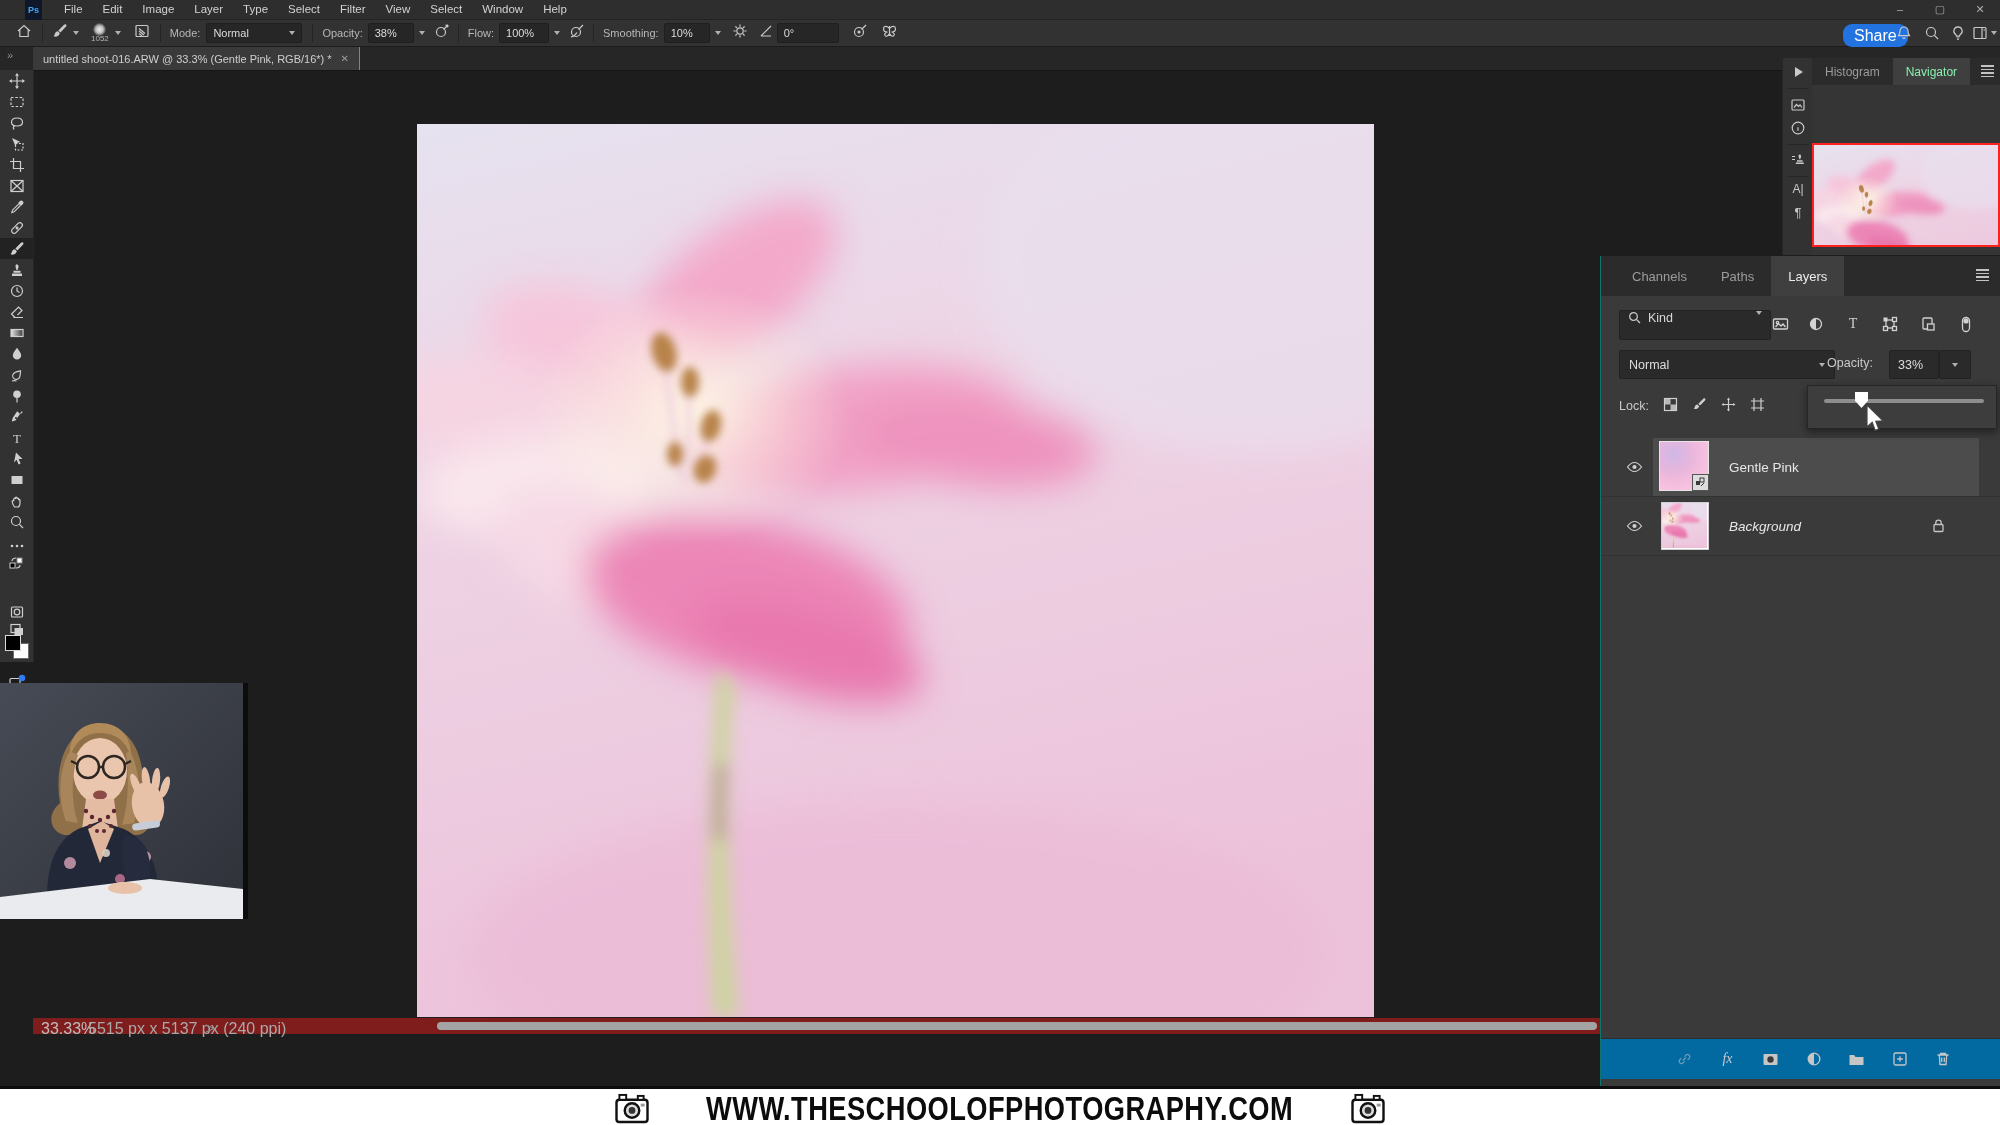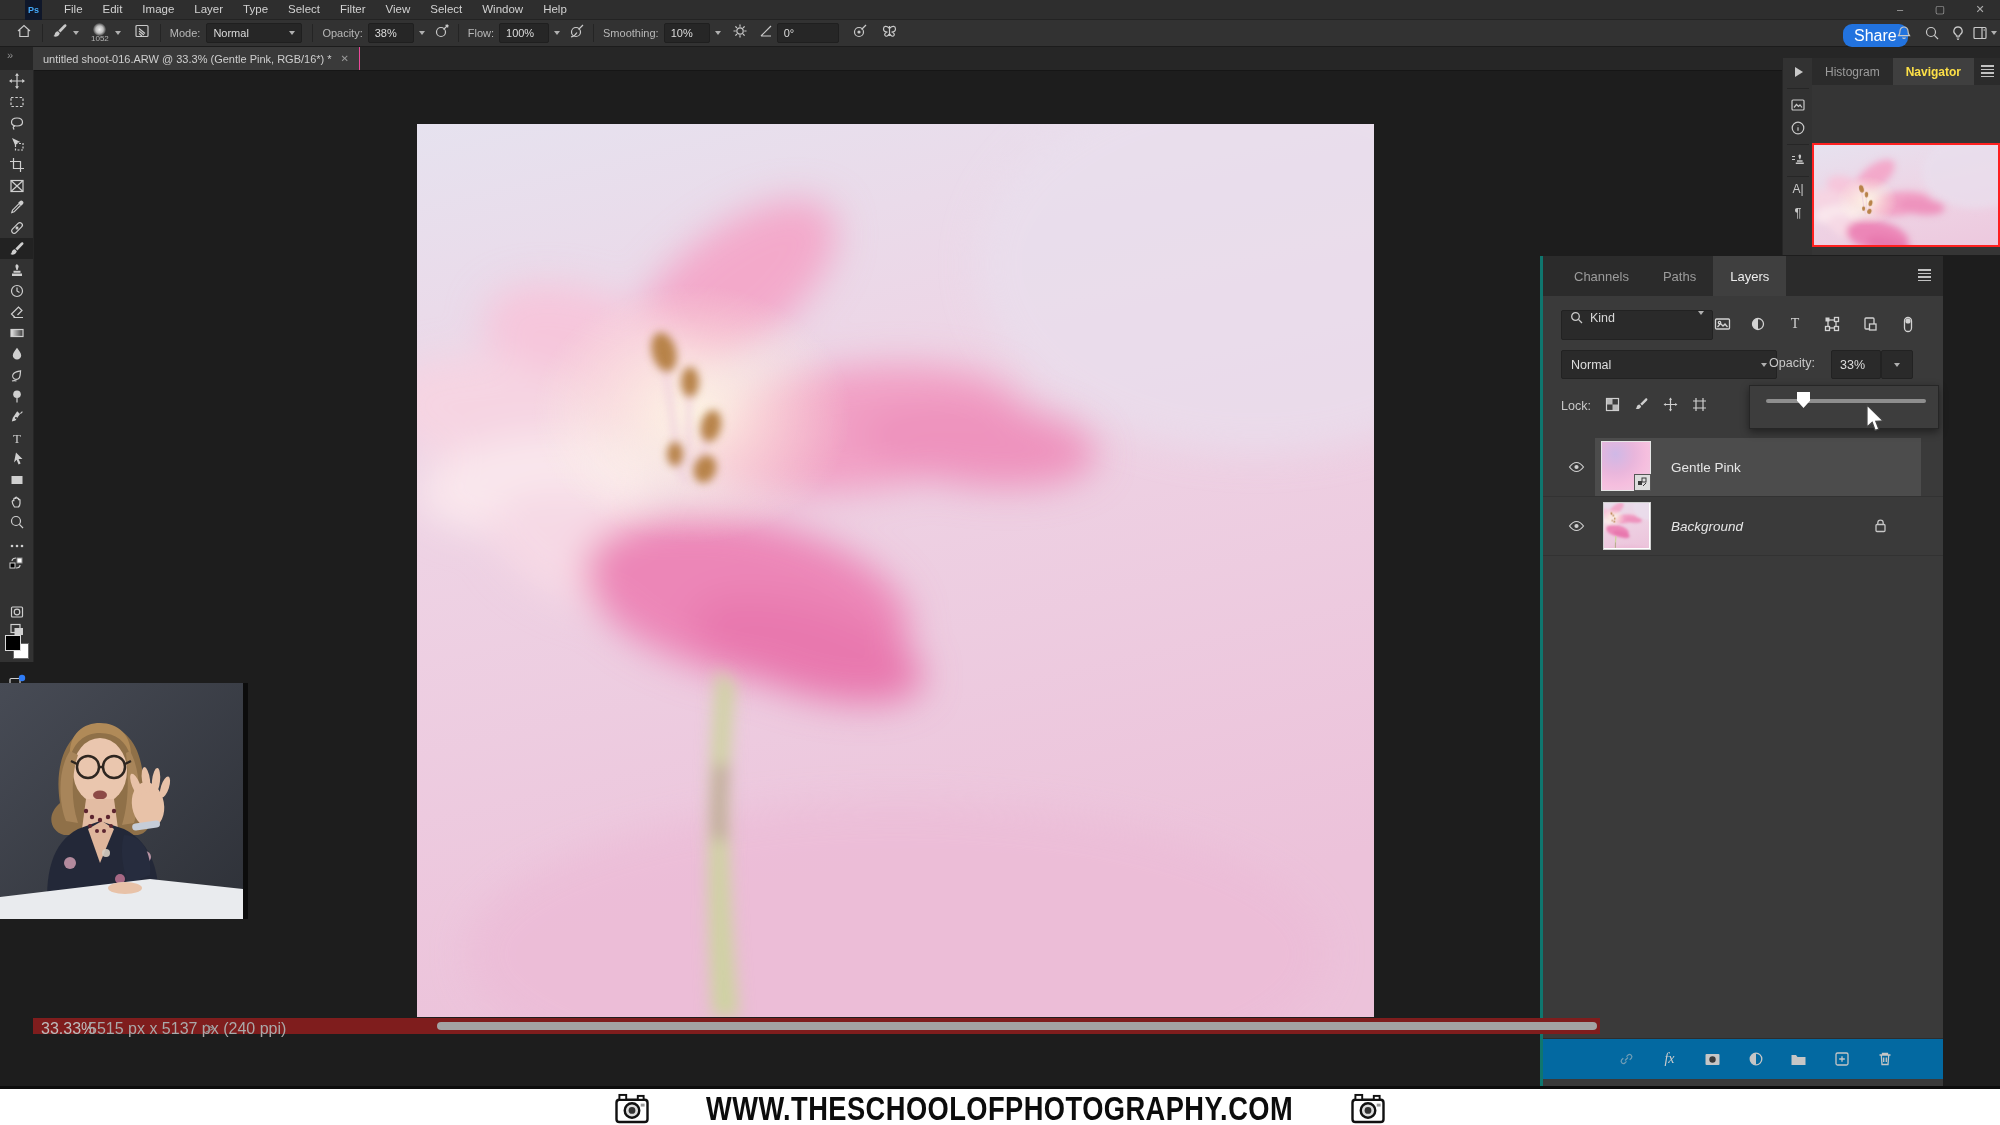--- a/index.html
+++ b/index.html
@@ -38,25 +38,25 @@
   .swatch-fg{position:absolute;left:5px;top:0;width:14px;height:14px;background:#000;border:1px solid #d9d9d9;z-index:2;}
   .swatch-bg{position:absolute;left:13px;top:8px;width:14px;height:14px;background:#fff;border:1px solid #6b6b6b;}
   
   .rail{left:1782px;top:58px;width:30px;height:197px;background:#323232;border-right:1px solid #262626;border-left:1px solid #262626;}
   .rail .ric{position:absolute;left:0;width:30px;display:flex;justify-content:center;}
   .rail svg{stroke:#c9c9c9;fill:none;stroke-width:1.2;}
   .rail .f{fill:#c9c9c9;stroke:none;}
   .navgroup{left:1812px;top:58px;width:188px;height:197px;background:#353535;}
   .ptab-row{display:flex;height:27px;background:#2b2b2b;align-items:stretch;}
   .ptab{font-size:12px;color:#9c9c9c;display:flex;align-items:center;padding:0 13px;}
-  .ptab.on{background:#3f3f3f;color:#fde047;font-weight:bold;}
+  .ptab.on{background:#3f3f3f;color:#86efac;}
   .hamb{position:absolute;display:flex;flex-direction:column;justify-content:center;gap:2px;}
   .hamb i{display:block;width:13px;height:1.5px;background:#c2c2c2;}
   .navthumb{position:absolute;left:0;top:85px;width:184px;height:100px;border:2px solid #ff2020;overflow:hidden;background:#efd9e6;}
-  .layersgroup{left:1540px;top:256px;width:400px;height:830px;background:#3a3a3a;border-left:3px solid #0f766e;}
+  .layersgroup{left:1600px;top:256px;width:400px;height:830px;background:#3a3a3a;border-left:1px solid #0f766e;}
   .lp-tabs{height:40px;background:#2b2b2b;display:flex;align-items:stretch;padding-left:14px;}
   .lp-tab{font-size:13px;color:#9c9c9c;display:flex;align-items:center;padding:0 17px;}
   .lp-tab.on{background:#3f3f3f;color:#ececec;}
   .kindbox{position:absolute;left:18px;top:54px;width:134px;height:28px;background:#2a2a2a;border:1px solid #222;
            border-radius:2px;display:flex;align-items:flex-start;font-size:12.5px;color:#d8d8d8;padding:0 8px;gap:7px;}
   .fic{position:absolute;top:54px;width:30px;height:28px;display:flex;align-items:center;justify-content:center;}
   .fic svg{stroke:#d2d2d2;fill:none;stroke-width:1.3;}
   .fic svg .f{fill:#d2d2d2;stroke:none;}
   .blendbox{position:absolute;left:18px;top:94px;width:196px;height:27px;background:#2a2a2a;border:1px solid #222;
             border-radius:2px;display:flex;align-items:center;justify-content:space-between;font-size:12.5px;color:#dedede;padding:0 9px;}

